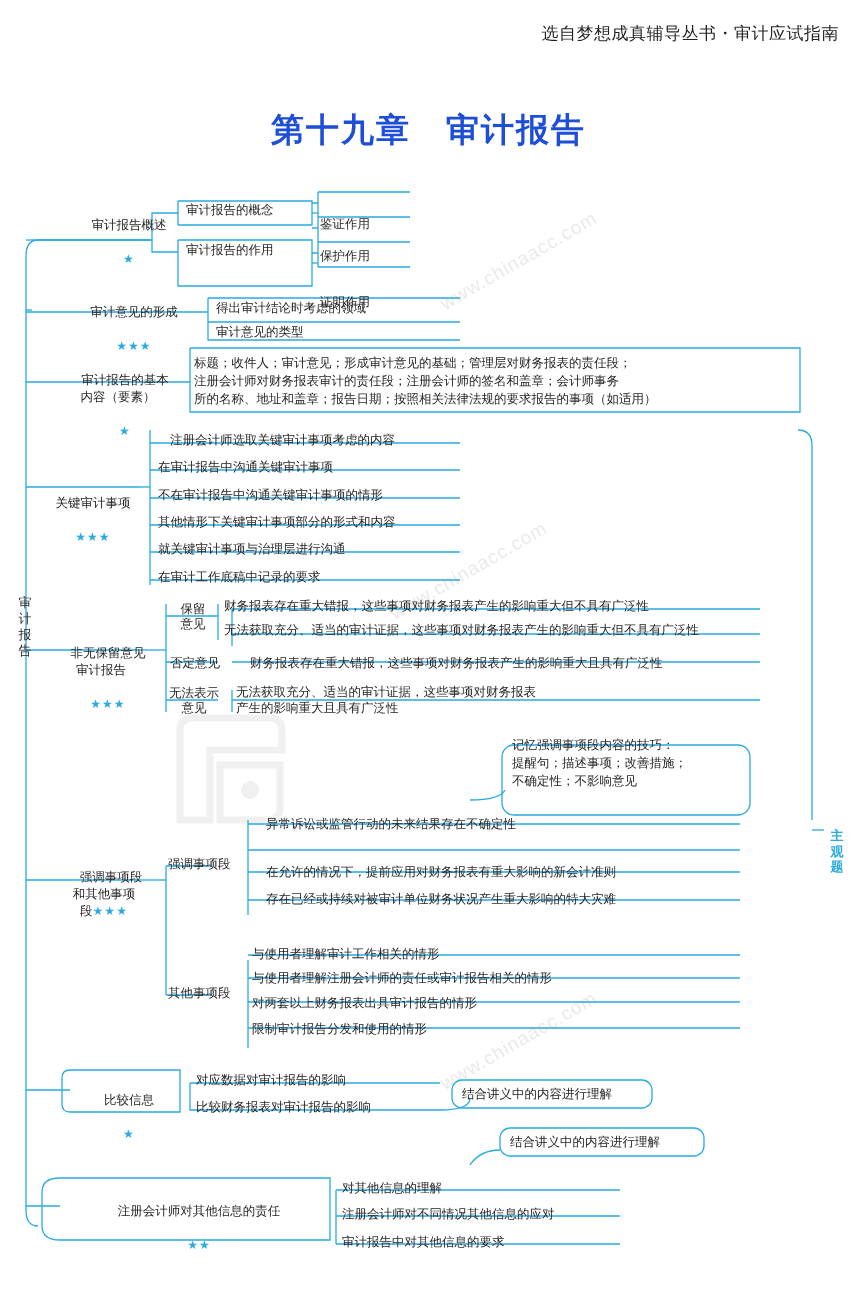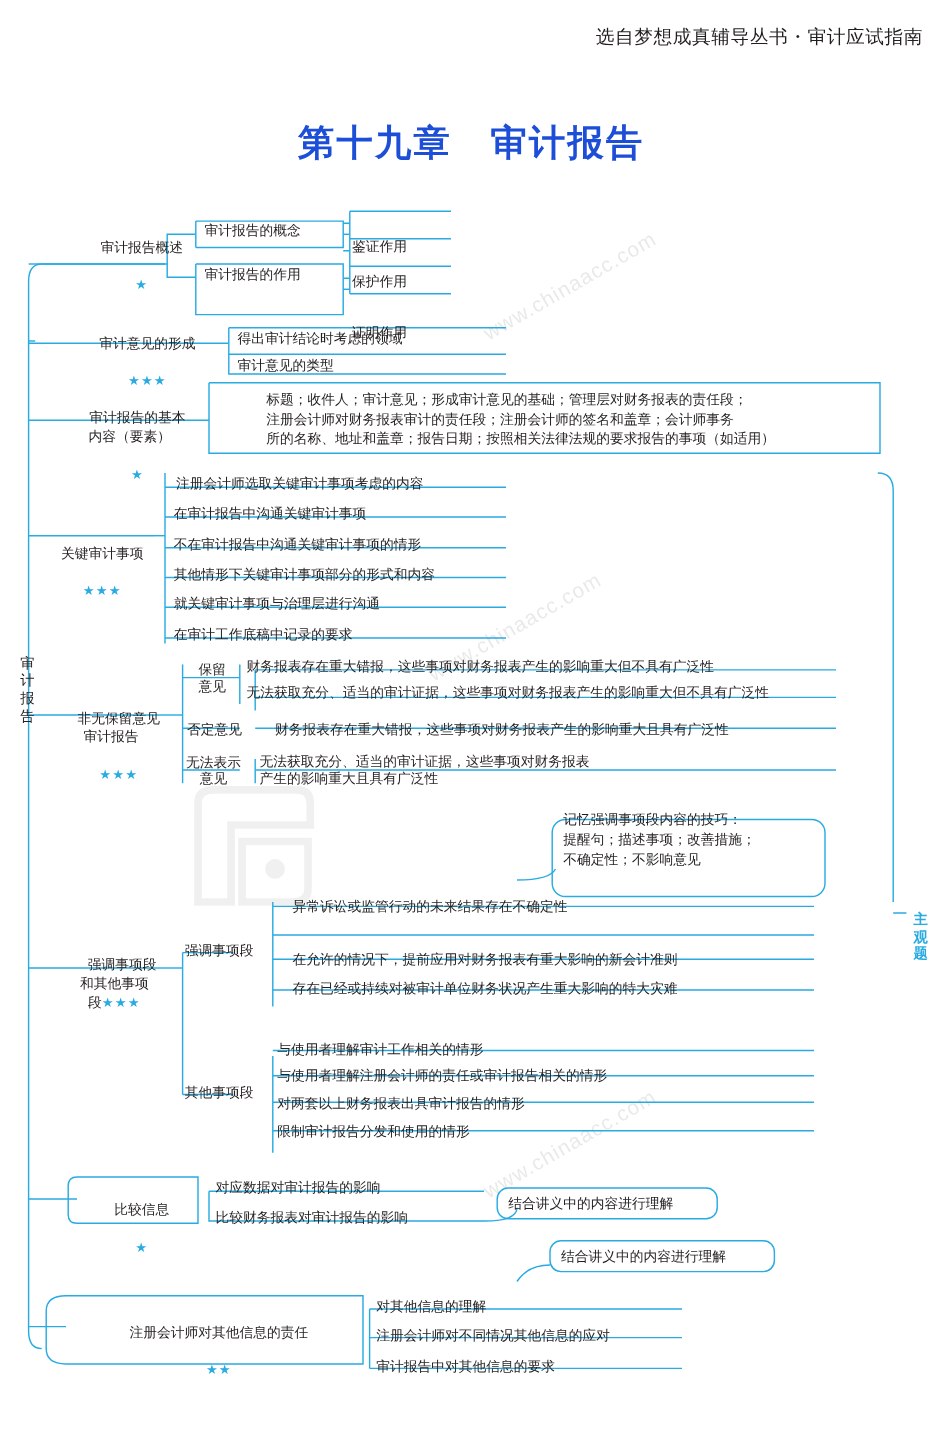--- a/index.html
+++ b/index.html
@@ -181,29 +181,29 @@
     <span class="stars">★★★</span>
   </div>
   <div class="node" style="left:216px;top:300px;">得出审计结论时考虑的领域</div>
   <div class="node" style="left:216px;top:324px;">审计意见的类型</div>
 
   <div class="node center" style="left:50px;top:355px;width:136px;">
     <span>审计报告的基本
 内容（要素）</span><br>
     <span class="stars">★</span>
   </div>
-  <div class="node" style="left:194px;top:354px;line-height:1.45;margin-left:48px;">标题；收件人；审计意见；形成审计意见的基础；管理层对财务报表的责任段；
+  <div class="node" style="left:194px;top:354px;line-height:1.45;">标题；收件人；审计意见；形成审计意见的基础；管理层对财务报表的责任段；
 注册会计师对财务报表审计的责任段；注册会计师的签名和盖章；会计师事务
 所的名称、地址和盖章；报告日期；按照相关法律法规的要求报告的事项（如适用）</div>
 
   <div class="node center" style="left:26px;top:478px;width:120px;">
     <span>关键审计事项</span><br>
     <span class="stars">★★★</span>
   </div>
-  <div class="node" style="left:160px;top:432px;">注册会计师选取关键审计事项考虑的内容</div>
+  <div class="node" style="left:170px;top:432px;">注册会计师选取关键审计事项考虑的内容</div>
   <div class="node" style="left:158px;top:459px;">在审计报告中沟通关键审计事项</div>
   <div class="node" style="left:158px;top:487px;">不在审计报告中沟通关键审计事项的情形</div>
   <div class="node" style="left:158px;top:514px;">其他情形下关键审计事项部分的形式和内容</div>
   <div class="node" style="left:158px;top:541px;">就关键审计事项与治理层进行沟通</div>
   <div class="node" style="left:158px;top:569px;">在审计工作底稿中记录的要求</div>
 
   <div class="node center" style="left:46px;top:628px;width:110px;">
     <span>非无保留意见
 审计报告</span><br>
     <span class="stars">★★★</span>

